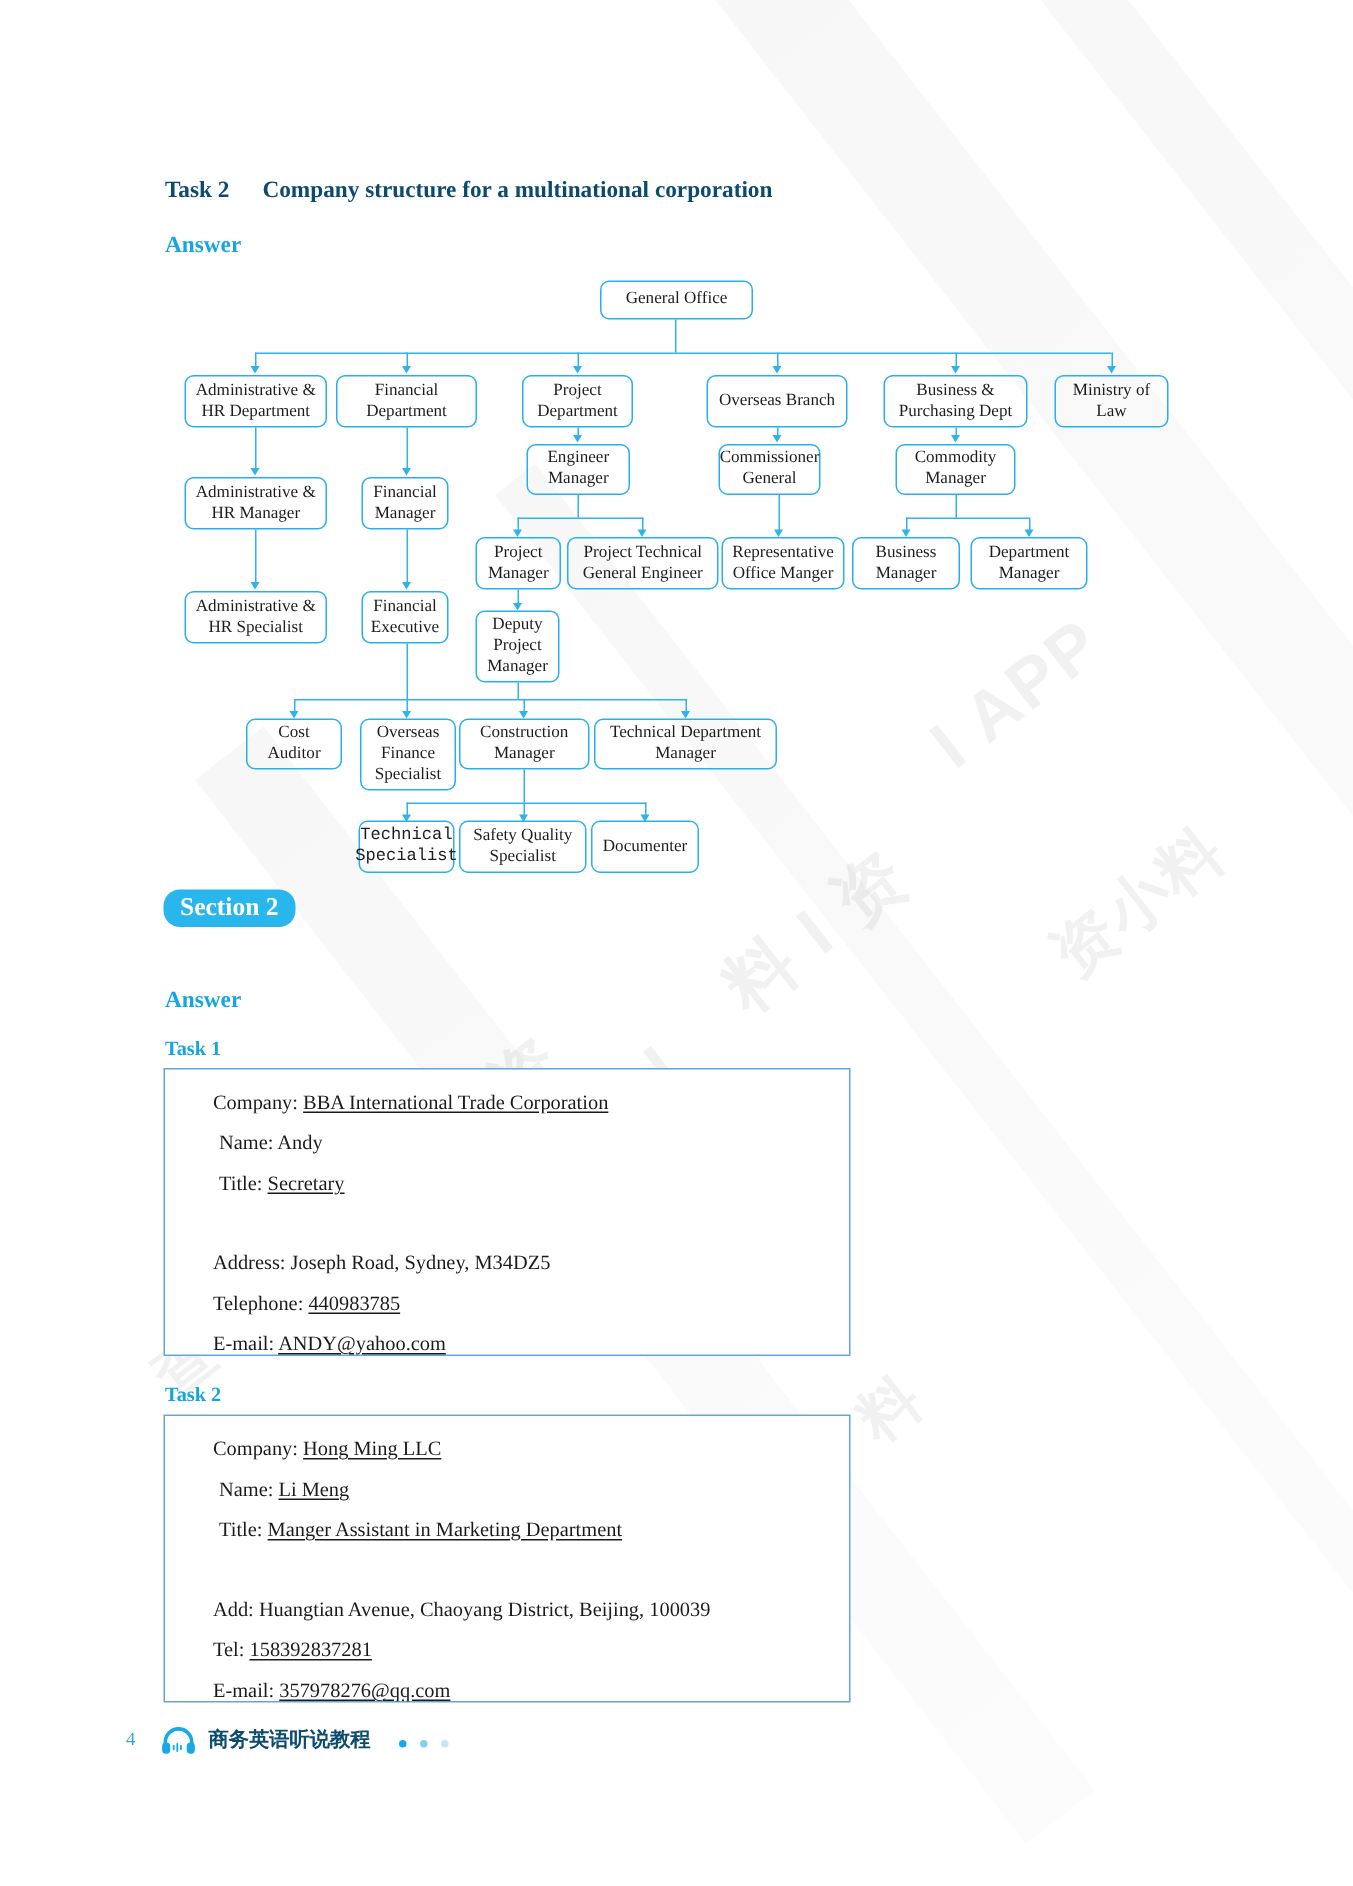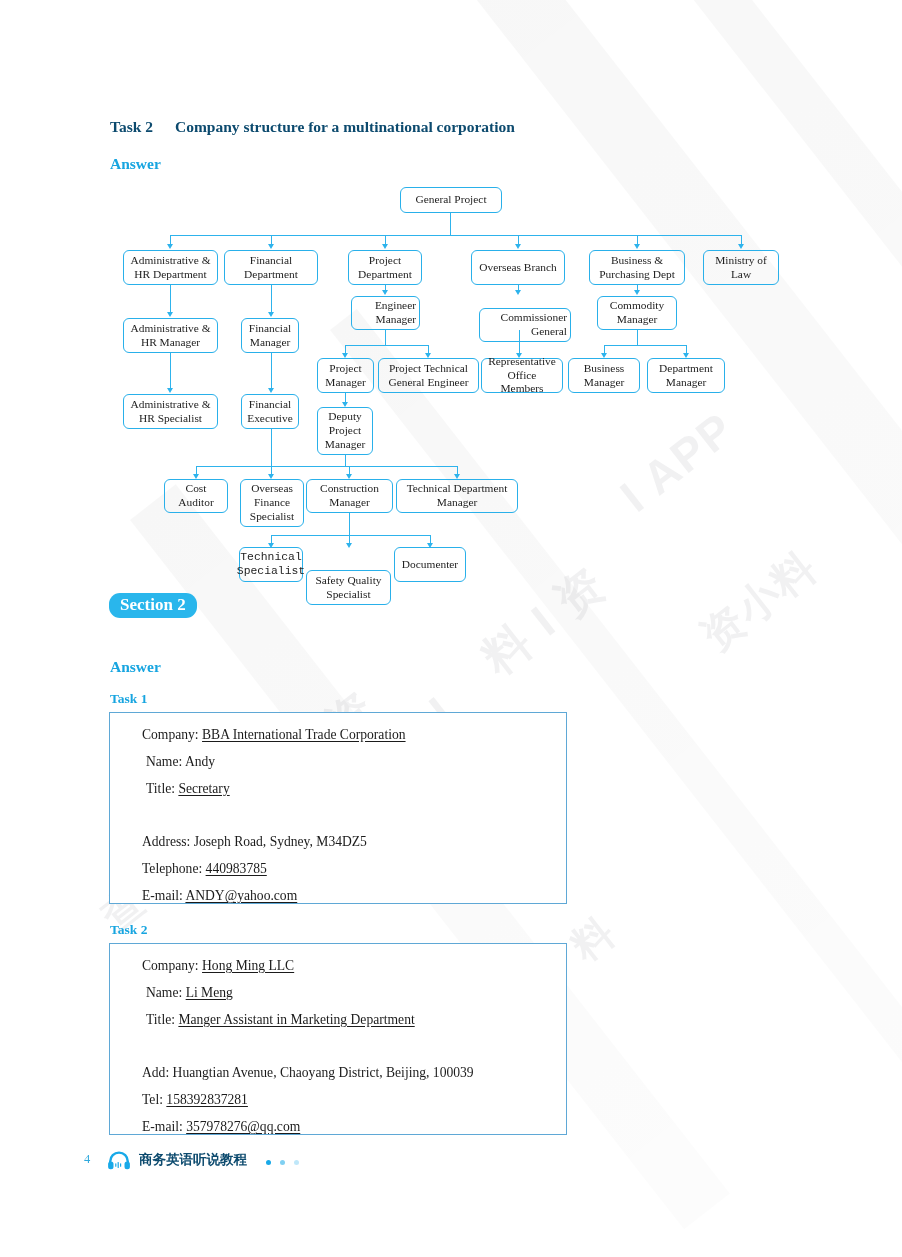--- a/index.html
+++ b/index.html
@@ -104,21 +104,21 @@
 
 <div class="page">
 
   <div class="h-task" style="left: 110px; top: 118px;">
     <span>Task 2</span><span class="sp"></span><span>Company structure for a multinational corporation</span>
   </div>
   <div class="h-answer" style="left:110px;top:155px;">Answer</div>
 
   <div class="chart">
 
-    <div class="node" style="left:400px;top:187px;width:102px;height:26px;">General Project</div>
+    <div class="node" style="left:400px;top:187px;width:102px;height:26px;">General Office</div>
     <div class="ln v" style="left:450px;top:213px;height:22px;"></div>
     <div class="ln h" style="left:170px;top:235px;width:571px;"></div>
 
     <div class="ln v" style="left:170px;top:235px;height:10px;"></div>
     <div class="arw" style="left:167px;top:244px;"></div>
     <div class="ln v" style="left:271px;top:235px;height:10px;"></div>
     <div class="arw" style="left:268px;top:244px;"></div>
     <div class="ln v" style="left:385px;top:235px;height:10px;"></div>
     <div class="arw" style="left:382px;top:244px;"></div>
     <div class="ln v" style="left:518px;top:235px;height:10px;"></div>
@@ -139,22 +139,22 @@
     <div class="arw" style="left:167px;top:312px;"></div>
     <div class="ln v" style="left:271px;top:285px;height:28px;"></div>
     <div class="arw" style="left:268px;top:312px;"></div>
     <div class="ln v" style="left:385px;top:285px;height:6px;"></div>
     <div class="arw" style="left:382px;top:290px;"></div>
     <div class="ln v" style="left:518px;top:285px;height:6px;"></div>
     <div class="arw" style="left:515px;top:290px;"></div>
     <div class="ln v" style="left:637px;top:285px;height:6px;"></div>
     <div class="arw" style="left:634px;top:290px;"></div>
 
-    <div class="node" style="left:351px;top:296px;width:69px;height:34px;text-align:right;">Engineer Manager</div>
-    <div class="node" style="left:479px;top:308px;width:92px;height:34px;text-align:right;">Commissioner General</div>
+    <div class="node" style="left:351px;top:296px;width:69px;height:34px;">Engineer Manager</div>
+    <div class="node" style="left:479px;top:296px;width:68px;height:34px;">Commissioner General</div>
     <div class="node" style="left:597px;top:296px;width:80px;height:34px;">Commodity Manager</div>
     <div class="node" style="left:123px;top:318px;width:95px;height:35px;">Administrative &amp; HR Manager</div>
     <div class="node" style="left:241px;top:318px;width:58px;height:35px;">Financial Manager</div>
 
     <div class="ln v" style="left:385px;top:330px;height:15px;"></div>
     <div class="ln h" style="left:345px;top:345px;width:84px;"></div>
     <div class="ln v" style="left:345px;top:345px;height:9px;"></div>
     <div class="arw" style="left:342px;top:353px;"></div>
     <div class="ln v" style="left:428px;top:345px;height:9px;"></div>
     <div class="arw" style="left:425px;top:353px;"></div>
@@ -164,21 +164,21 @@
 
     <div class="ln v" style="left:637px;top:330px;height:15px;"></div>
     <div class="ln h" style="left:604px;top:345px;width:82px;"></div>
     <div class="ln v" style="left:604px;top:345px;height:9px;"></div>
     <div class="arw" style="left:601px;top:353px;"></div>
     <div class="ln v" style="left:686px;top:345px;height:9px;"></div>
     <div class="arw" style="left:683px;top:353px;"></div>
 
     <div class="node" style="left:317px;top:358px;width:57px;height:35px;">Project Manager</div>
     <div class="node" style="left:378px;top:358px;width:101px;height:35px;">Project Technical General Engineer</div>
-    <div class="node" style="left:481px;top:358px;width:82px;height:35px;">Representative Office Members</div>
+    <div class="node" style="left:481px;top:358px;width:82px;height:35px;">Representative Office Manger</div>
     <div class="node" style="left:568px;top:358px;width:72px;height:35px;">Business Manager</div>
     <div class="node" style="left:647px;top:358px;width:78px;height:35px;">Department Manager</div>
 
     <div class="ln v" style="left:170px;top:353px;height:36px;"></div>
     <div class="arw" style="left:167px;top:388px;"></div>
     <div class="ln v" style="left:271px;top:353px;height:36px;"></div>
     <div class="arw" style="left:268px;top:388px;"></div>
     <div class="node" style="left:123px;top:394px;width:95px;height:35px;">Administrative &amp; HR Specialist</div>
     <div class="node" style="left:241px;top:394px;width:58px;height:35px;">Financial Executive</div>
 
@@ -205,21 +205,21 @@
     <div class="ln v" style="left:349px;top:513px;height:22px;"></div>
     <div class="ln h" style="left:271px;top:535px;width:160px;"></div>
     <div class="ln v" style="left:271px;top:535px;height:9px;"></div>
     <div class="arw" style="left:268px;top:543px;"></div>
     <div class="ln v" style="left:349px;top:535px;height:9px;"></div>
     <div class="arw" style="left:346px;top:543px;"></div>
     <div class="ln v" style="left:430px;top:535px;height:9px;"></div>
     <div class="arw" style="left:427px;top:543px;"></div>
 
     <div class="node" style="left:239px;top:547px;width:64px;height:35px;font-family:Liberation Mono, monospace;">Technical Specialist</div>
-    <div class="node" style="left:306px;top:547px;width:85px;height:35px;margin-top:23px;">Safety Quality Specialist</div>
+    <div class="node" style="left:306px;top:547px;width:85px;height:35px;">Safety Quality Specialist</div>
     <div class="node" style="left:394px;top:547px;width:72px;height:35px;">Documenter</div>
   </div>
 
   <div class="section-pill" style="left:109px;top:593px;">Section 2</div>
   <div class="h-answer" style="left:110px;top:658px;">Answer</div>
   <div class="h-tasklabel" style="left:110px;top:691px;">Task 1</div>
 
   <div class="card" style="left:109px;top:712px;width:458px;height:192px;">
     <div class="card-line" style="left:32px;top:14px;">
       <span>Company: </span>

